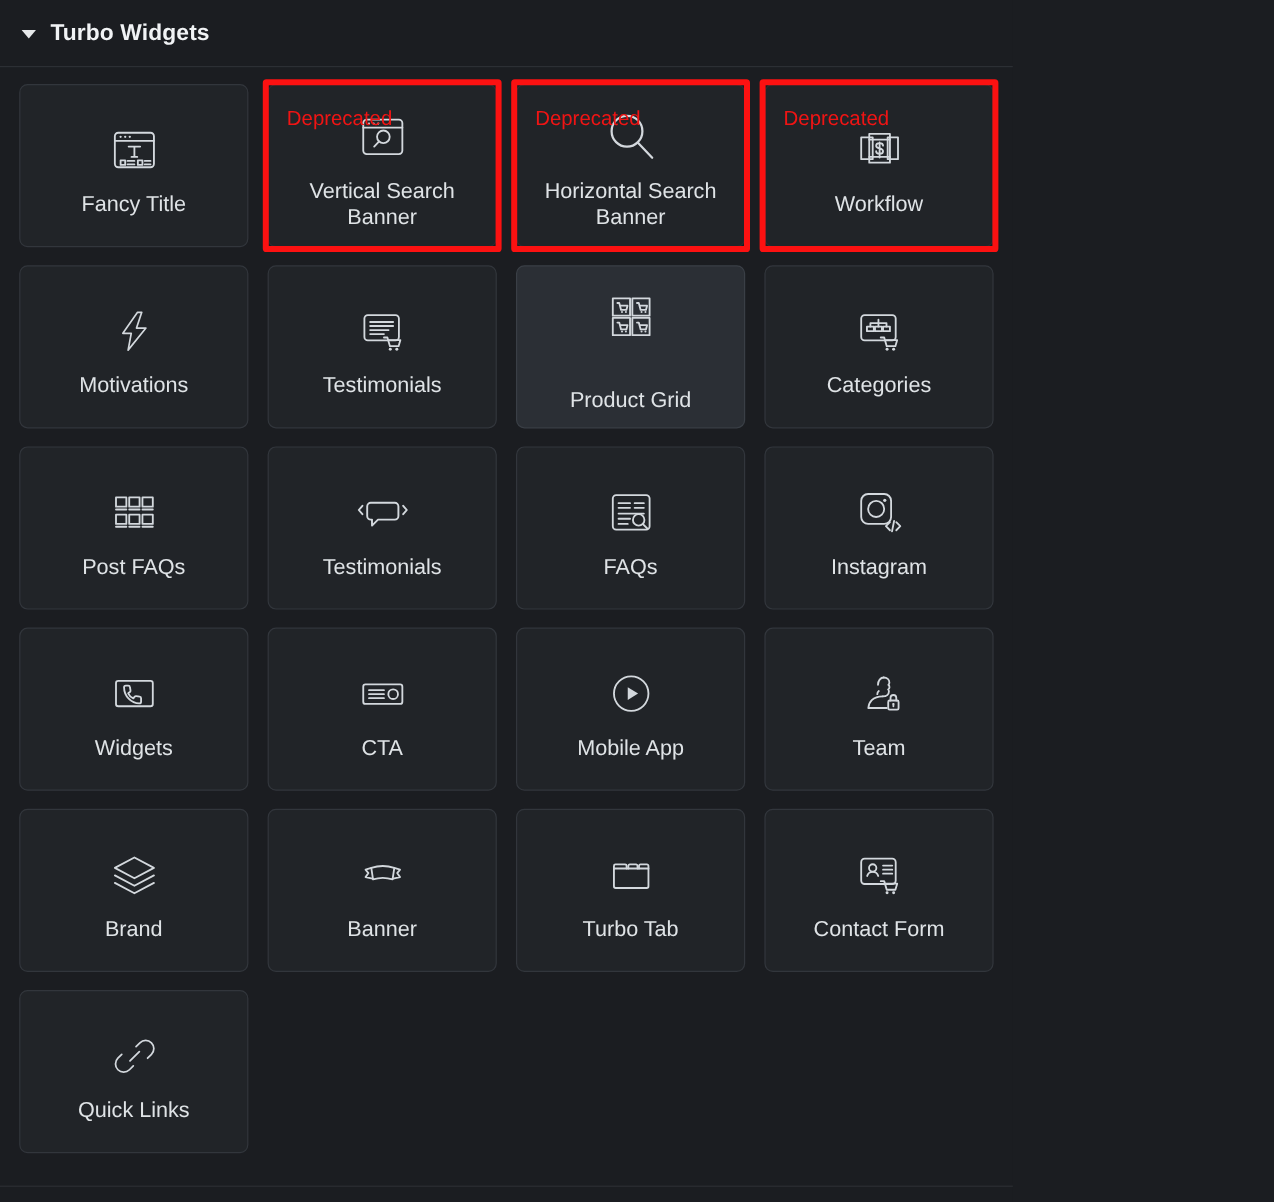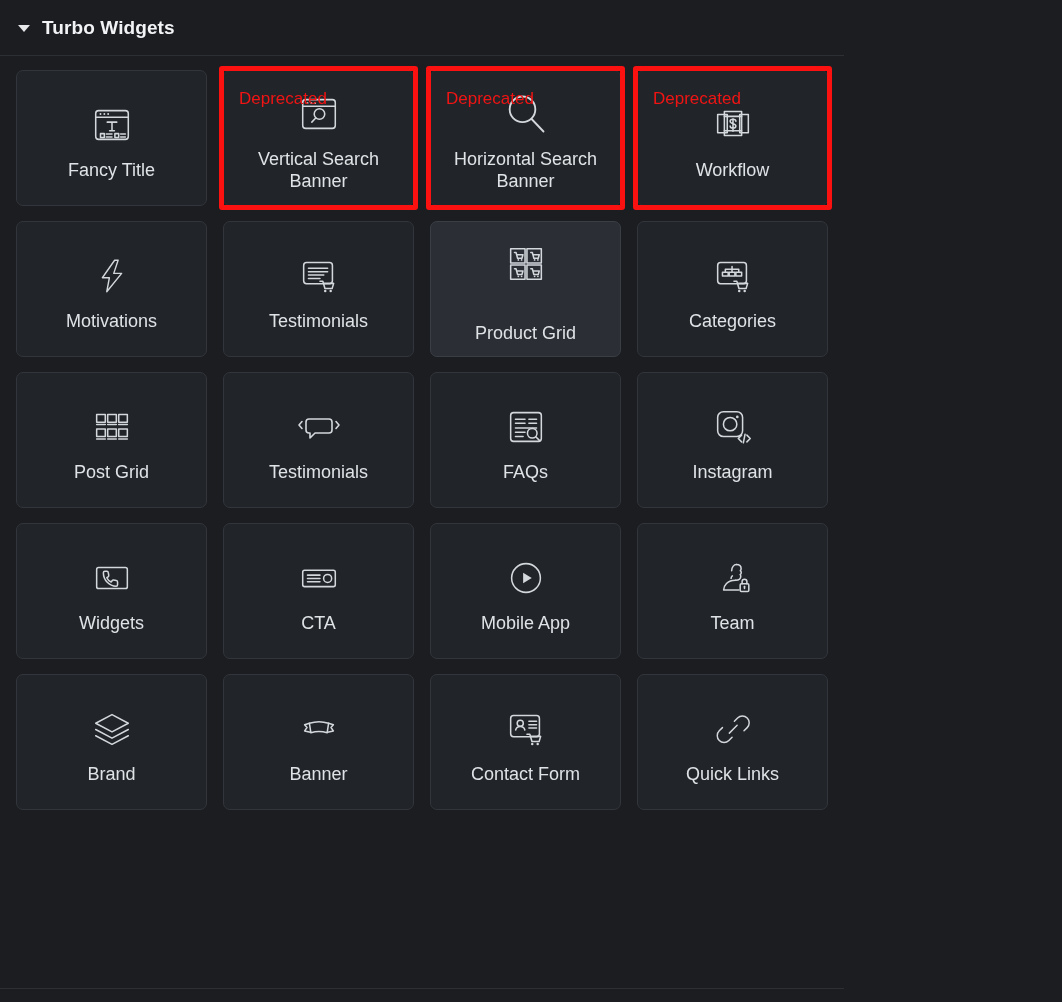--- a/index.html
+++ b/index.html
@@ -260,21 +260,21 @@
                 <path d="M31 21.5h9"></path>
                 <rect x="8" y="26" width="9" height="8"></rect>
                 <path d="M8 36.5h9"></path>
                 <rect x="19.5" y="26" width="9" height="8"></rect>
                 <path d="M19.5 36.5h9"></path>
                 <rect x="31" y="26" width="9" height="8"></rect>
                 <path d="M31 36.5h9"></path>
               </g>
             </svg>
           </div>
-          <div class="card-label">Post Grid</div>
+          <div class="card-label">Post FAQs</div>
         </div>
       </div>
       <div class="cell">
         <div class="card">
           <div class="icon-wrap" style="color: rgb(211, 216, 221);">
             <svg width="48" height="48" viewBox="0 0 48 48">
               <path d="M14 16h20a3 3 0 0 1 3 3v8a3 3 0 0 1-3 3H20l-5 5v-5h-1a3 3 0 0 1-3-3v-8a3 3 0 0 1 3-3z" fill="none" stroke="currentColor" stroke-width="1.6" stroke-linecap="round" stroke-linejoin="round"></path>
               <path d="M7 18.5 4 22l3 3.5" fill="none" stroke="currentColor" stroke-width="1.6" stroke-linecap="round" stroke-linejoin="round"></path>
               <path d="M41 18.5 44 22l-3 3.5" fill="none" stroke="currentColor" stroke-width="1.6" stroke-linecap="round" stroke-linejoin="round"></path>
             </svg>
@@ -382,20 +382,33 @@
               <path d="M34 18l5 1.5-2.5 3L39 26l-6 1.3" fill="none" stroke="currentColor" stroke-width="1.6" stroke-linecap="round" stroke-linejoin="round"></path>
             </svg>
           </div>
           <div class="card-label">Banner</div>
         </div>
       </div>
       <div class="cell">
         <div class="card">
           <div class="icon-wrap" style="color: rgb(211, 216, 221);">
             <svg width="46" height="46" viewBox="0 0 48 48">
+              <path d="M9 34V18.5h30V34a1.5 1.5 0 0 1-1.5 1.5h-27A1.5 1.5 0 0 1 9 34z" fill="none" stroke="currentColor" stroke-width="1.6" stroke-linecap="round" stroke-linejoin="round"></path>
+              <path d="M9 18.5v-2.2A1.3 1.3 0 0 1 10.3 15h8.4a1.3 1.3 0 0 1 1.3 1.3v2.2" fill="none" stroke="currentColor" stroke-width="1.6" stroke-linecap="round" stroke-linejoin="round"></path>
+              <path d="M21.5 18.5v-2.2a1.3 1.3 0 0 1 1.3-1.3h5.4a1.3 1.3 0 0 1 1.3 1.3v2.2" fill="none" stroke="currentColor" stroke-width="1.6" stroke-linecap="round" stroke-linejoin="round"></path>
+              <path d="M30.8 18.5v-2.2a1.3 1.3 0 0 1 1.3-1.3h5.6A1.3 1.3 0 0 1 39 16.3v2.2" fill="none" stroke="currentColor" stroke-width="1.6" stroke-linecap="round" stroke-linejoin="round"></path>
+            </svg>
+          </div>
+          <div class="card-label">Turbo Tab</div>
+        </div>
+      </div>
+      <div class="cell">
+        <div class="card">
+          <div class="icon-wrap" style="color: rgb(211, 216, 221);">
+            <svg width="46" height="46" viewBox="0 0 48 48">
               <rect x="8" y="10" width="30" height="22" rx="3" fill="none" stroke="currentColor" stroke-width="1.6" stroke-linecap="round" stroke-linejoin="round"></rect>
               <circle cx="18" cy="18" r="3.2" fill="none" stroke="currentColor" stroke-width="1.6" stroke-linecap="round" stroke-linejoin="round"></circle>
               <path d="M13.2 25c.6-2.2 2.5-3.6 4.8-3.6s4.2 1.4 4.8 3.6" fill="none" stroke="currentColor" stroke-width="1.6" stroke-linecap="round" stroke-linejoin="round"></path>
               <path d="M27 16h8M27 19.5h8M27 23h8" fill="none" stroke="currentColor" stroke-width="1.6" stroke-linecap="round" stroke-linejoin="round"></path>
               <path d="M25 29.5h3l2.2 7.5h7.5l1.6-5.3H28.8" fill="none" stroke="currentColor" stroke-width="1.6" stroke-linecap="round" stroke-linejoin="round"></path>
               <circle cx="30.5" cy="39.6" r="1.3" fill="currentColor"></circle>
               <circle cx="36.2" cy="39.6" r="1.3" fill="currentColor"></circle>
             </svg>
           </div>
           <div class="card-label">Contact Form</div>

